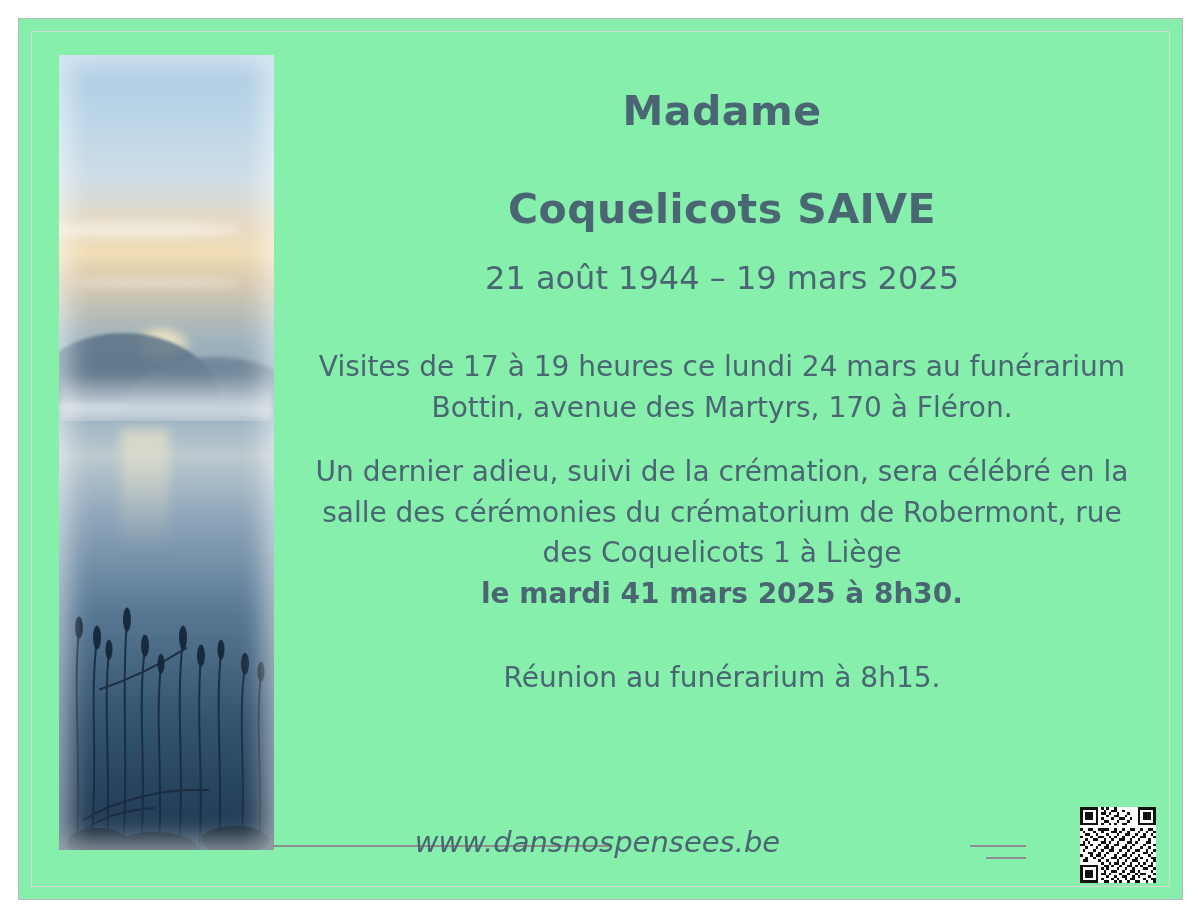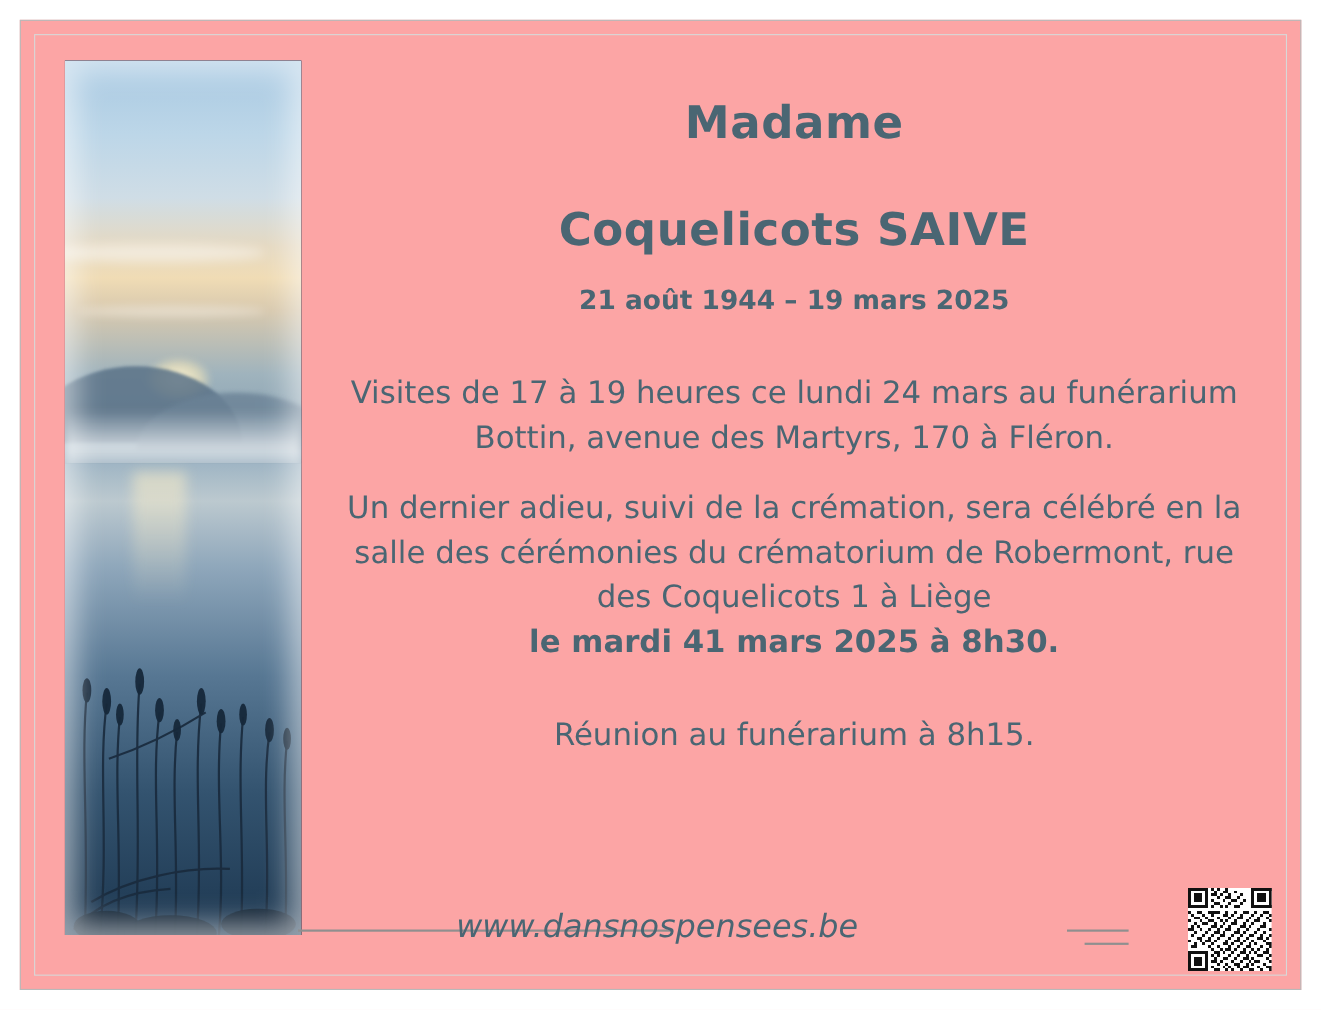--- a/index.html
+++ b/index.html
@@ -16,21 +16,21 @@
   }
 
   .card {
     position: absolute;
     left: 18px;
     top: 18px;
     width: 1165px;
     height: 882px;
     border: 1px solid #b9b9b9;
     box-sizing: border-box;
-    background: #fca5a5;
+    background: #86efac;
   }
   .card-inner {
     position: absolute;
     left: 12px;
     top: 12px;
     right: 12px;
     bottom: 12px;
     border: 1px solid #d8d8d8;
     box-sizing: border-box;
   }
@@ -170,22 +170,22 @@
     font-weight: bold;
     letter-spacing: 0.5px;
     margin: 50px 0 0 0;
   }
   .line-spouse {
     font-size: 31px;
     font-weight: bold;
     margin: 43px 0 0 0;
   }
   .line-dates {
-    font-size: 24px;
-    font-weight: bold;
+    font-size: 32px;
+    font-weight: normal;
     margin: 26px 0 0 0;
   }
   .para {
     font-size: 28px;
     line-height: 1.45;
     margin: 50px 0 0 0;
     padding: 0 18px;
   }
   .para-2 { margin-top: 24px; }
   .strong-line {

